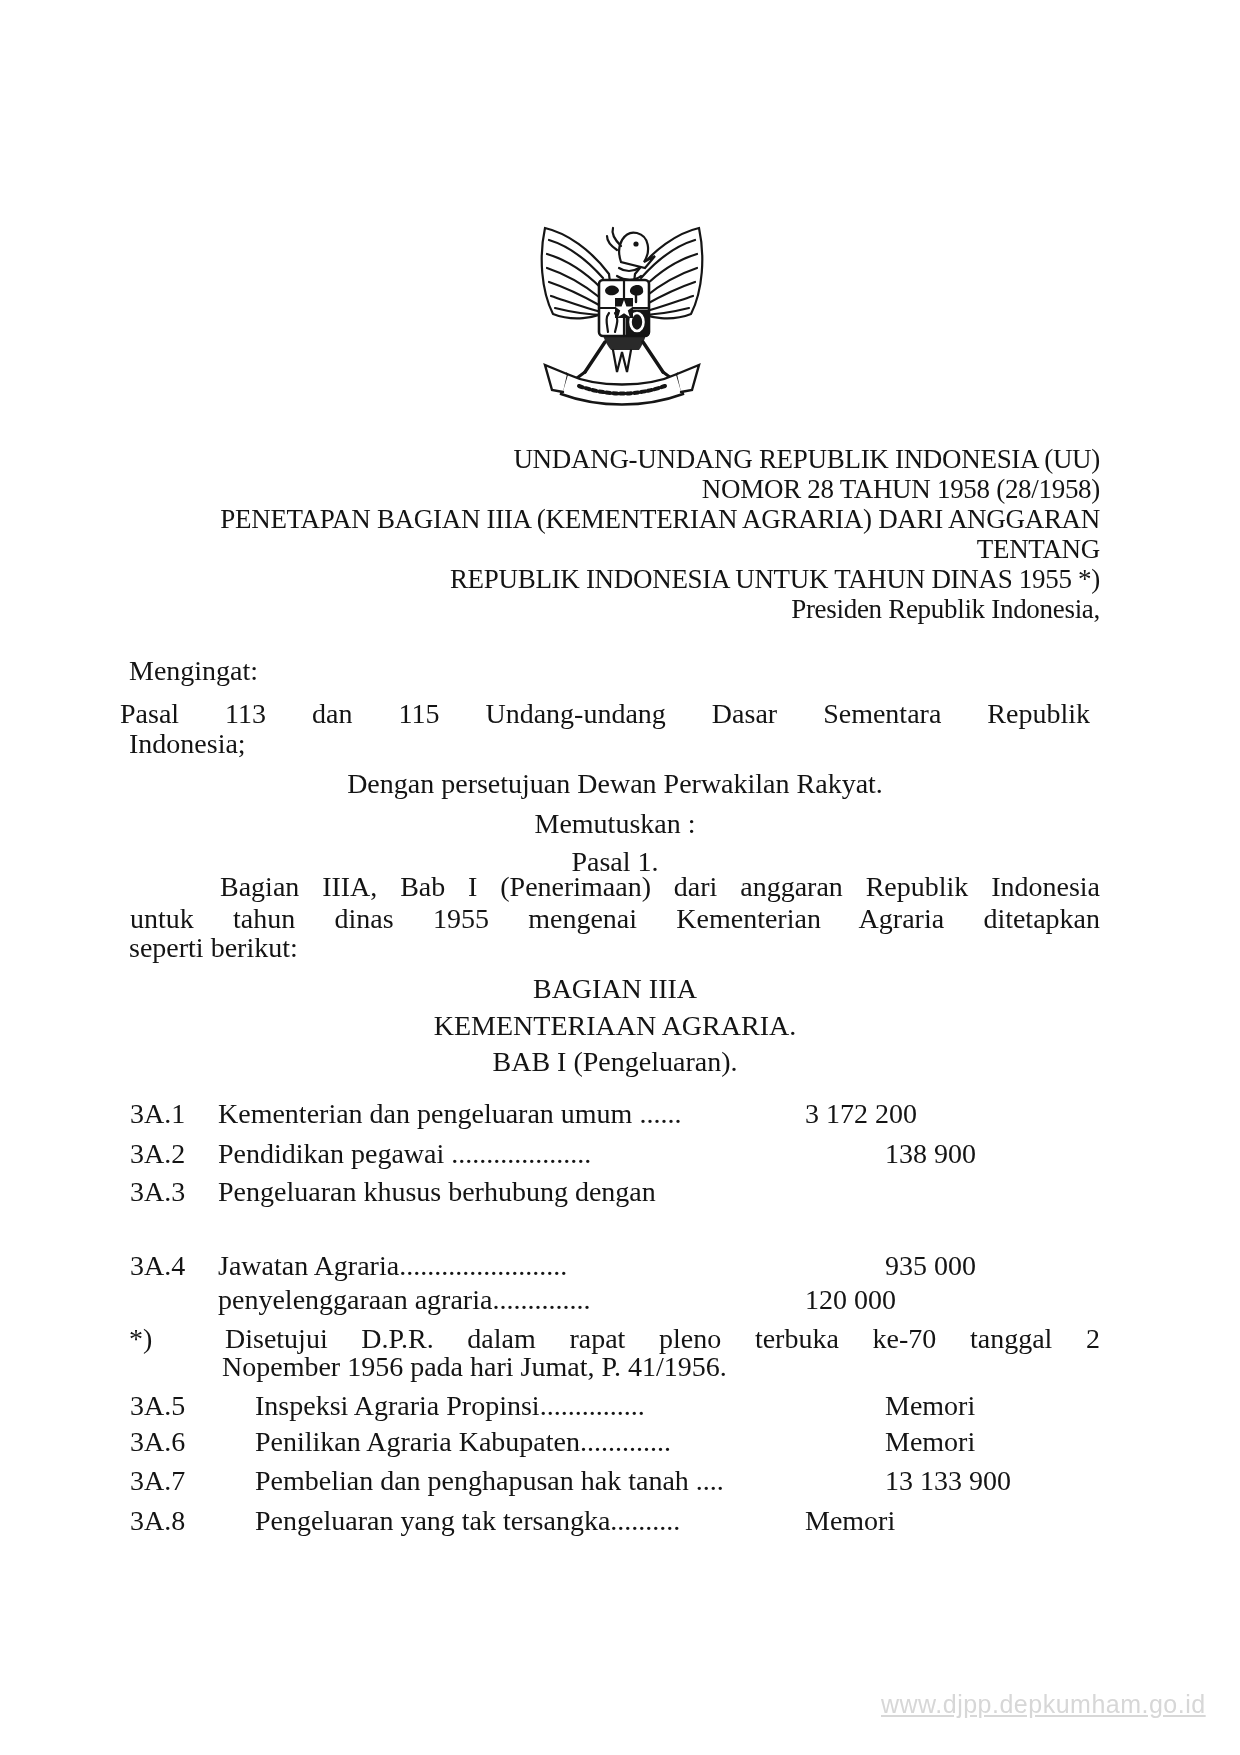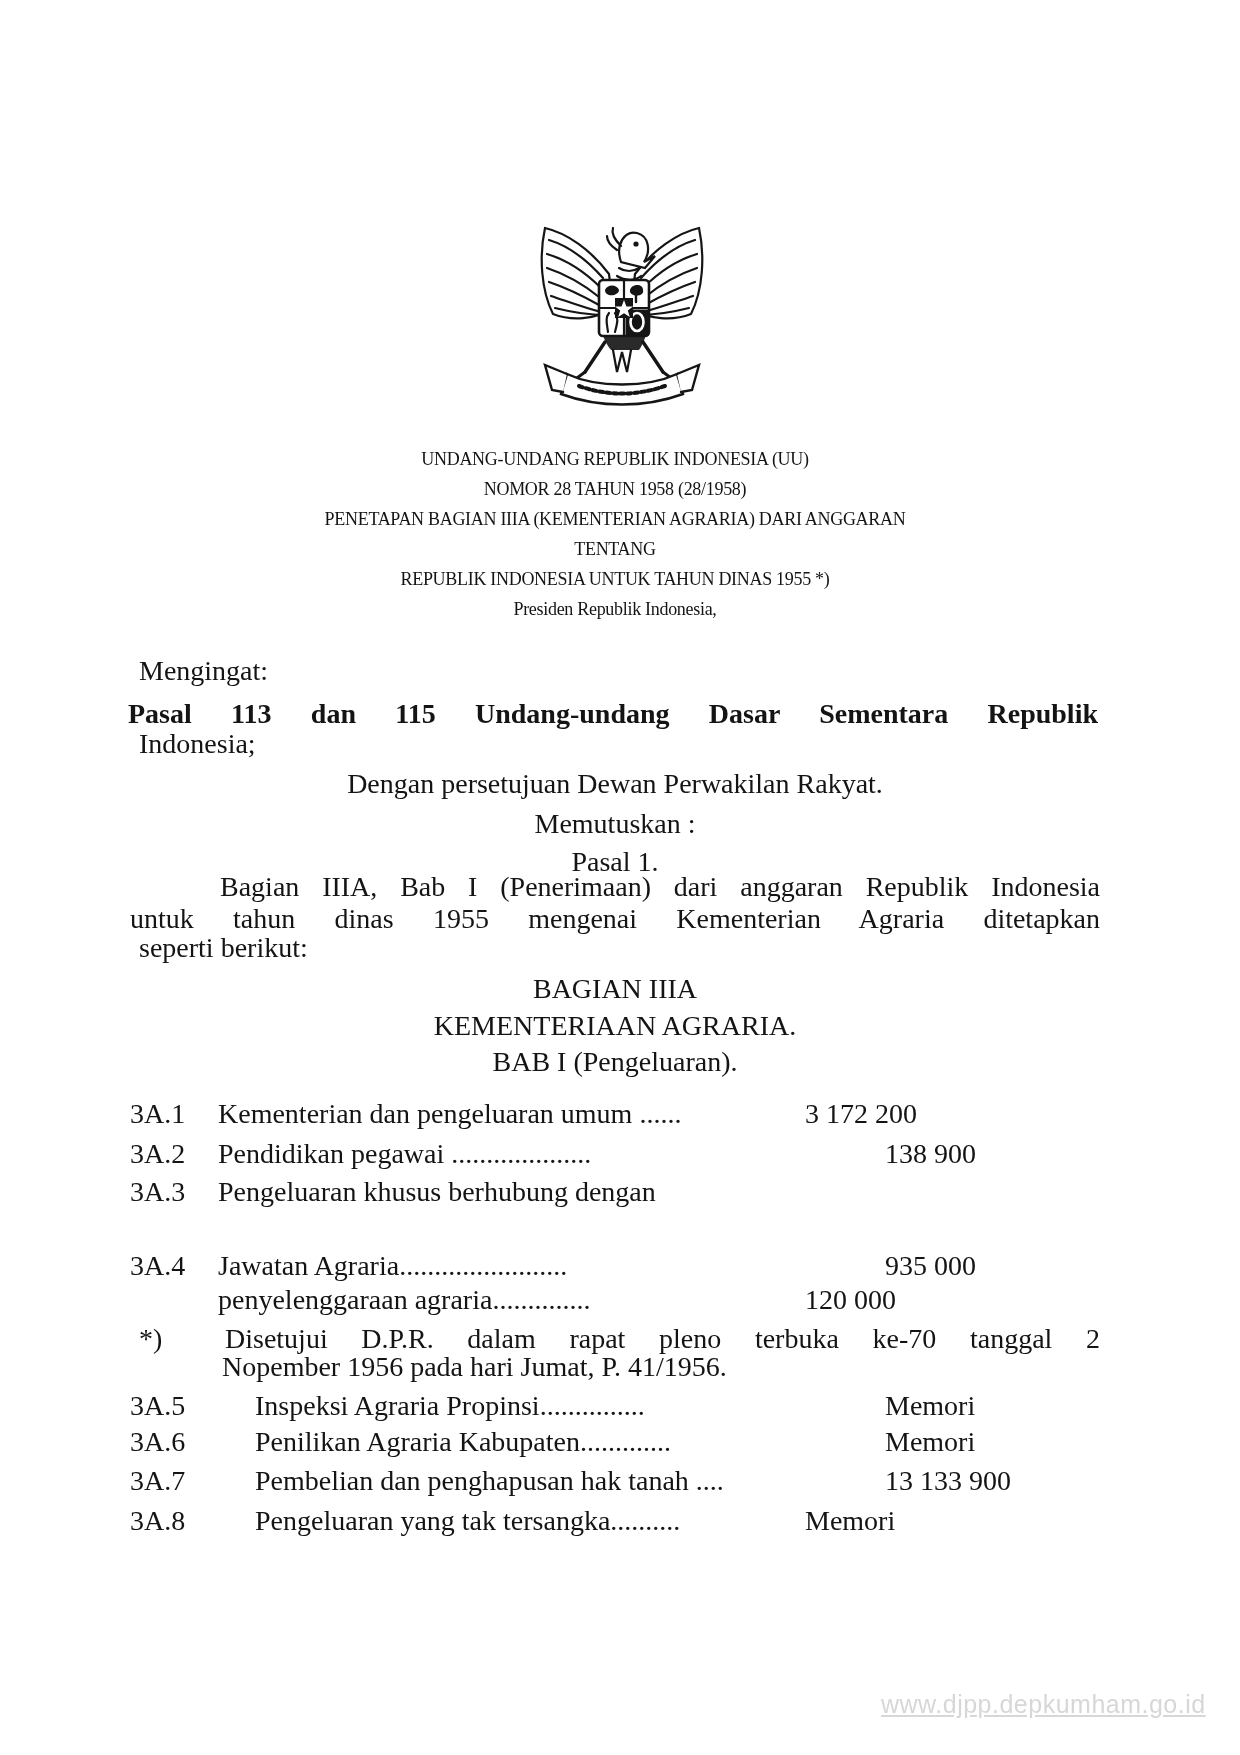--- a/index.html
+++ b/index.html
@@ -4,23 +4,23 @@
 <style>
   html,body { margin:0; padding:0; background:#888; }
   .page {
     position:relative; width:1240px; height:1755px; margin:0 auto;
     background:#ffffff; color:#141414;
     font-family:"Liberation Serif","DejaVu Serif",serif;
     overflow:hidden;
   }
   .abs { position:absolute; }
   .t { font-size:28px; line-height:30px; white-space:pre; }
-  .title-line { font-size:18px; line-height:30px; letter-spacing:-0.3px; }
+  .title-line { font-size:27px; line-height:30px; letter-spacing:-0.3px;text-align:right; }
   .center { left:130px; width:970px; text-align:center; }
-  .left130 { left:139px; }
+  .left130 { left:129px; }
   .jline { text-align:justify; height:31px; overflow:hidden; white-space:normal; }
   .jline::after { content:""; display:inline-block; width:100%; height:0; }
   .title-block { top:444px; left:130px; width:970px; text-align:center; }
   .row { position:absolute; left:130px; width:970px; height:34px; }
   .row span { position:absolute; white-space:pre; font-size:28px; line-height:30px; }
   .code { left:0; }
   .lblA { left:88px; }
   .lblB { left:125px;font-family:Liberation Serif, serif; }
   .amtA { left:675px; }
   .amtB { left:755px; }
@@ -93,21 +93,21 @@
   <div class="abs title-block">
     <div class="title-line">UNDANG-UNDANG REPUBLIK INDONESIA (UU)</div>
     <div class="title-line">NOMOR 28 TAHUN 1958 (28/1958)</div>
     <div class="title-line">PENETAPAN BAGIAN IIIA (KEMENTERIAN AGRARIA) DARI ANGGARAN</div>
     <div class="title-line">TENTANG</div>
     <div class="title-line">REPUBLIK INDONESIA UNTUK TAHUN DINAS 1955 *)</div>
     <div class="title-line">Presiden Republik Indonesia,</div>
   </div>
 
   <div class="abs t left130" style="top:656px;">Mengingat:</div>
-  <div class="abs t jline" style="top:699px; left:128px; width:970px;font-weight:bold;">Pasal 113 dan 115 Undang-undang Dasar Sementara Republik</div>
+  <div class="abs t jline" style="top:699px; left:120px; width:970px;">Pasal 113 dan 115 Undang-undang Dasar Sementara Republik</div>
   <div class="abs t left130" style="top:729px;">Indonesia;</div>
   <div class="abs t center" style="top:769px;">Dengan persetujuan Dewan Perwakilan Rakyat.</div>
   <div class="abs t center" style="top:809px;">Memutuskan :</div>
   <div class="abs t center" style="top:847px;">Pasal 1.</div>
 
   <div class="abs t jline" style="top:872px; left:130px; width:880px; padding-left:90px;">Bagian IIIA, Bab I (Penerimaan) dari anggaran Republik Indonesia</div>
   <div class="abs t jline" style="top:904px; left:130px; width:970px;">untuk tahun dinas 1955 mengenai Kementerian Agraria ditetapkan</div>
   <div class="abs t left130" style="top:933px;text-align:right;">seperti berikut:</div>
 
   <div class="abs t center" style="top:974px;">BAGIAN IIIA</div>

